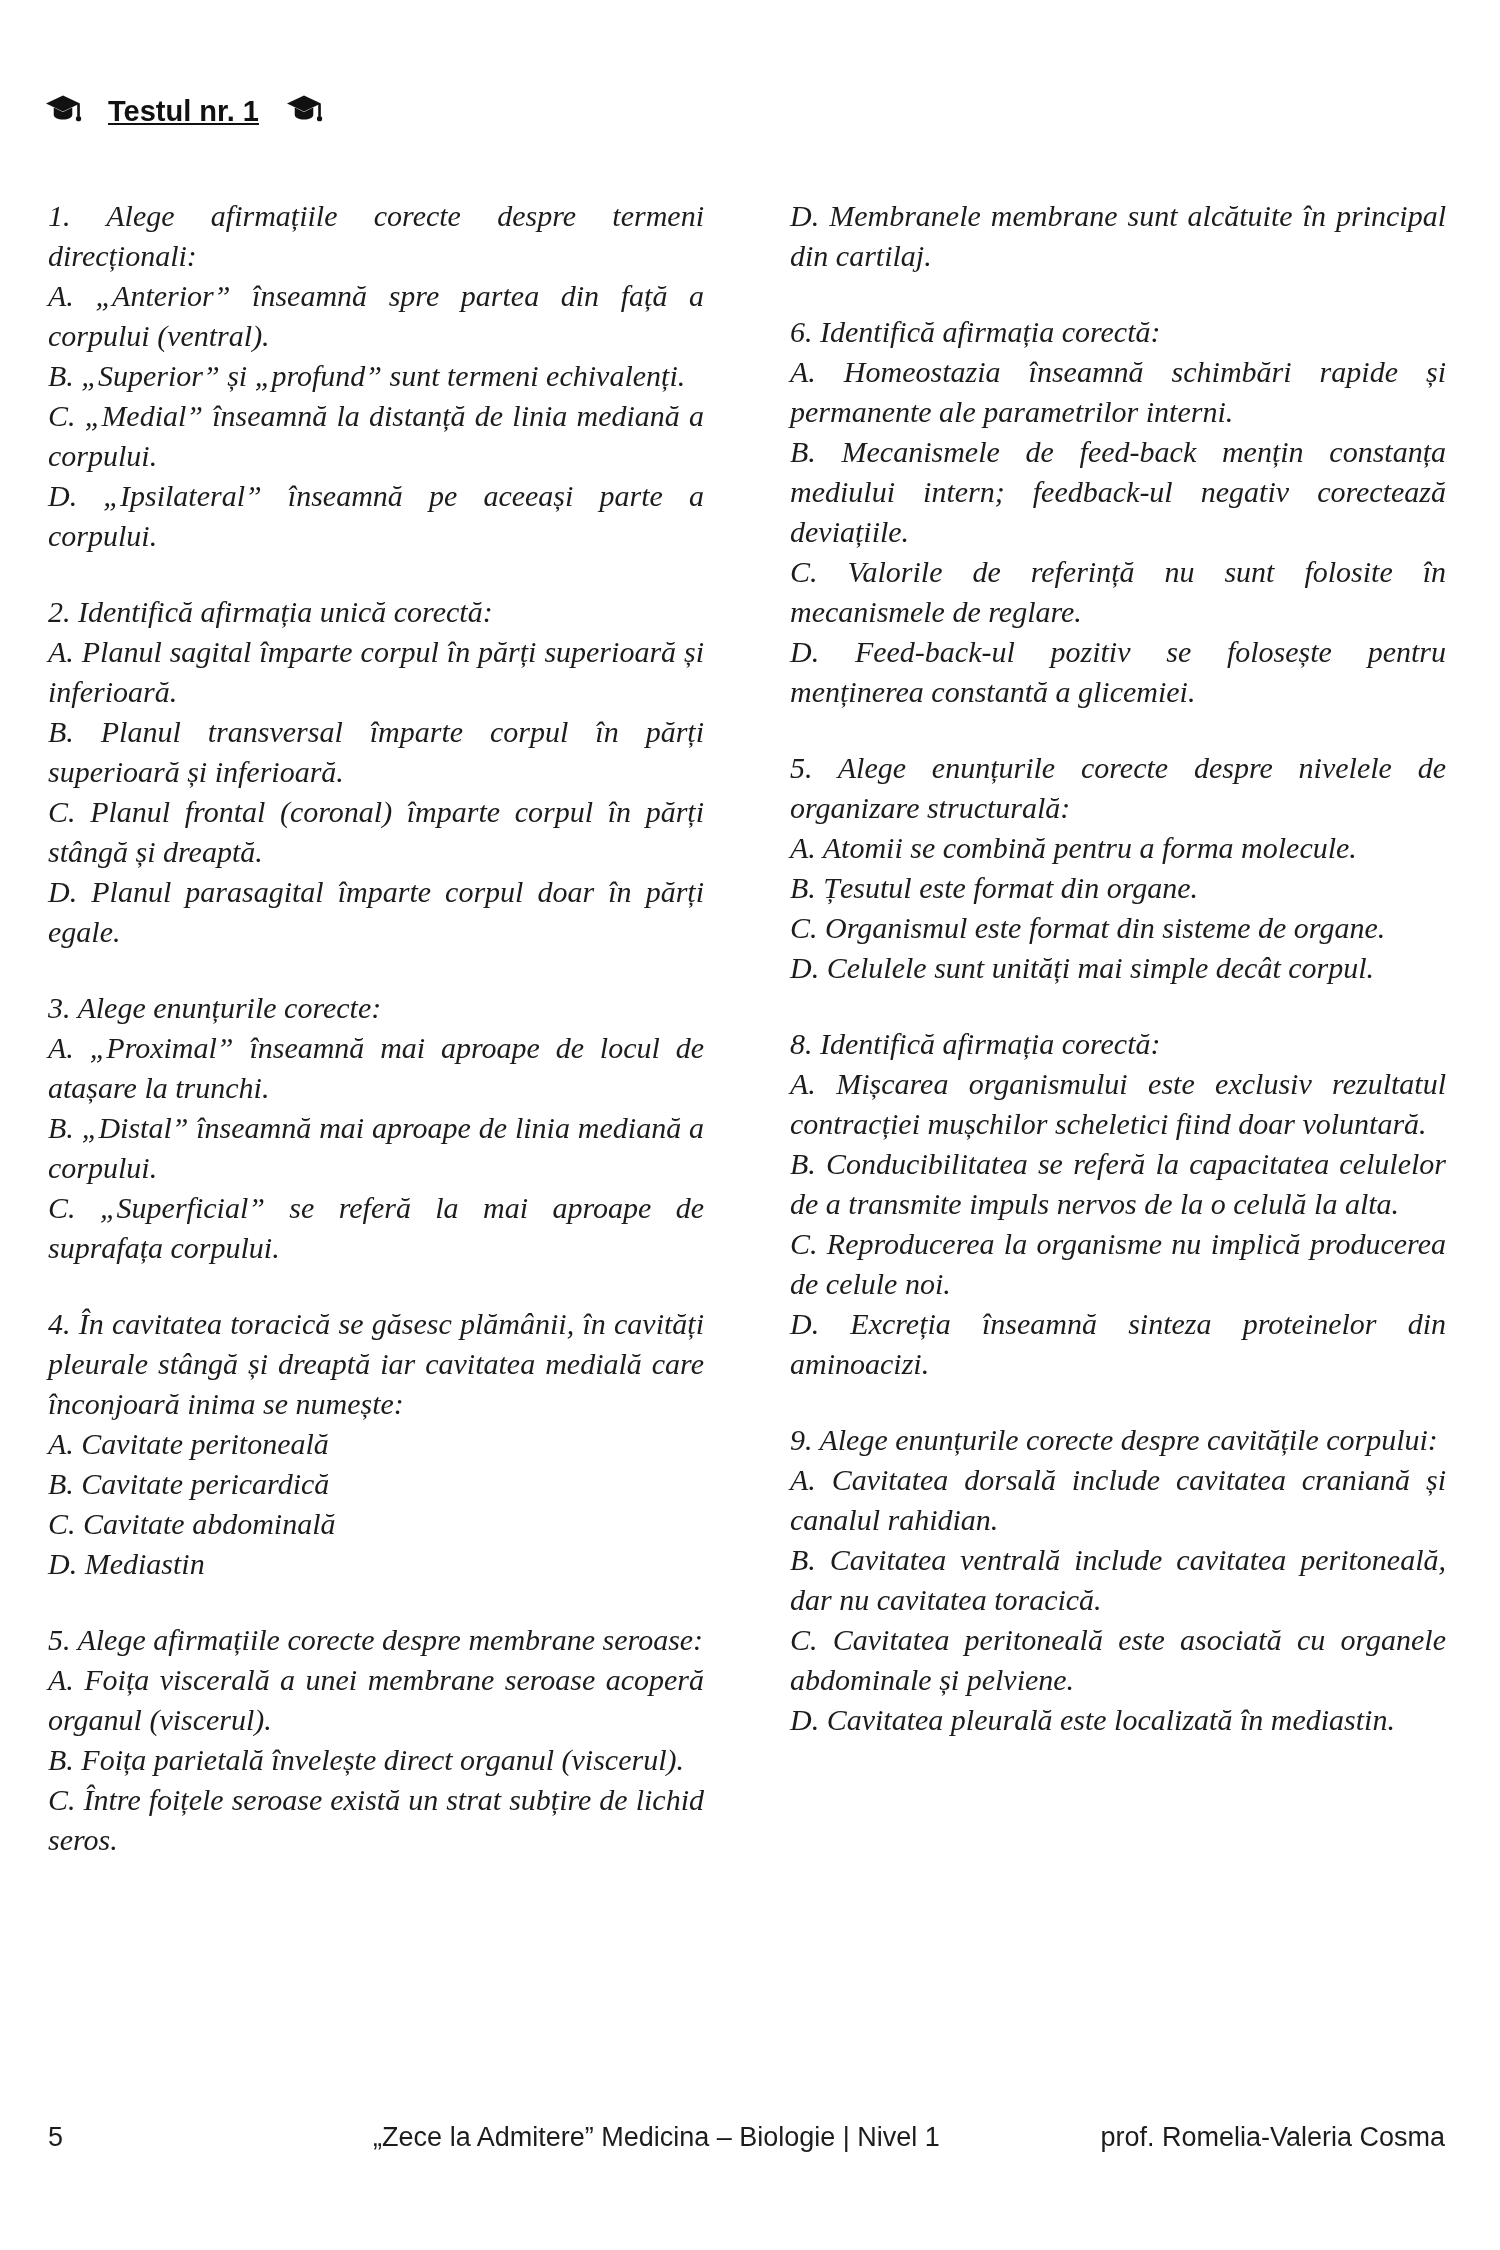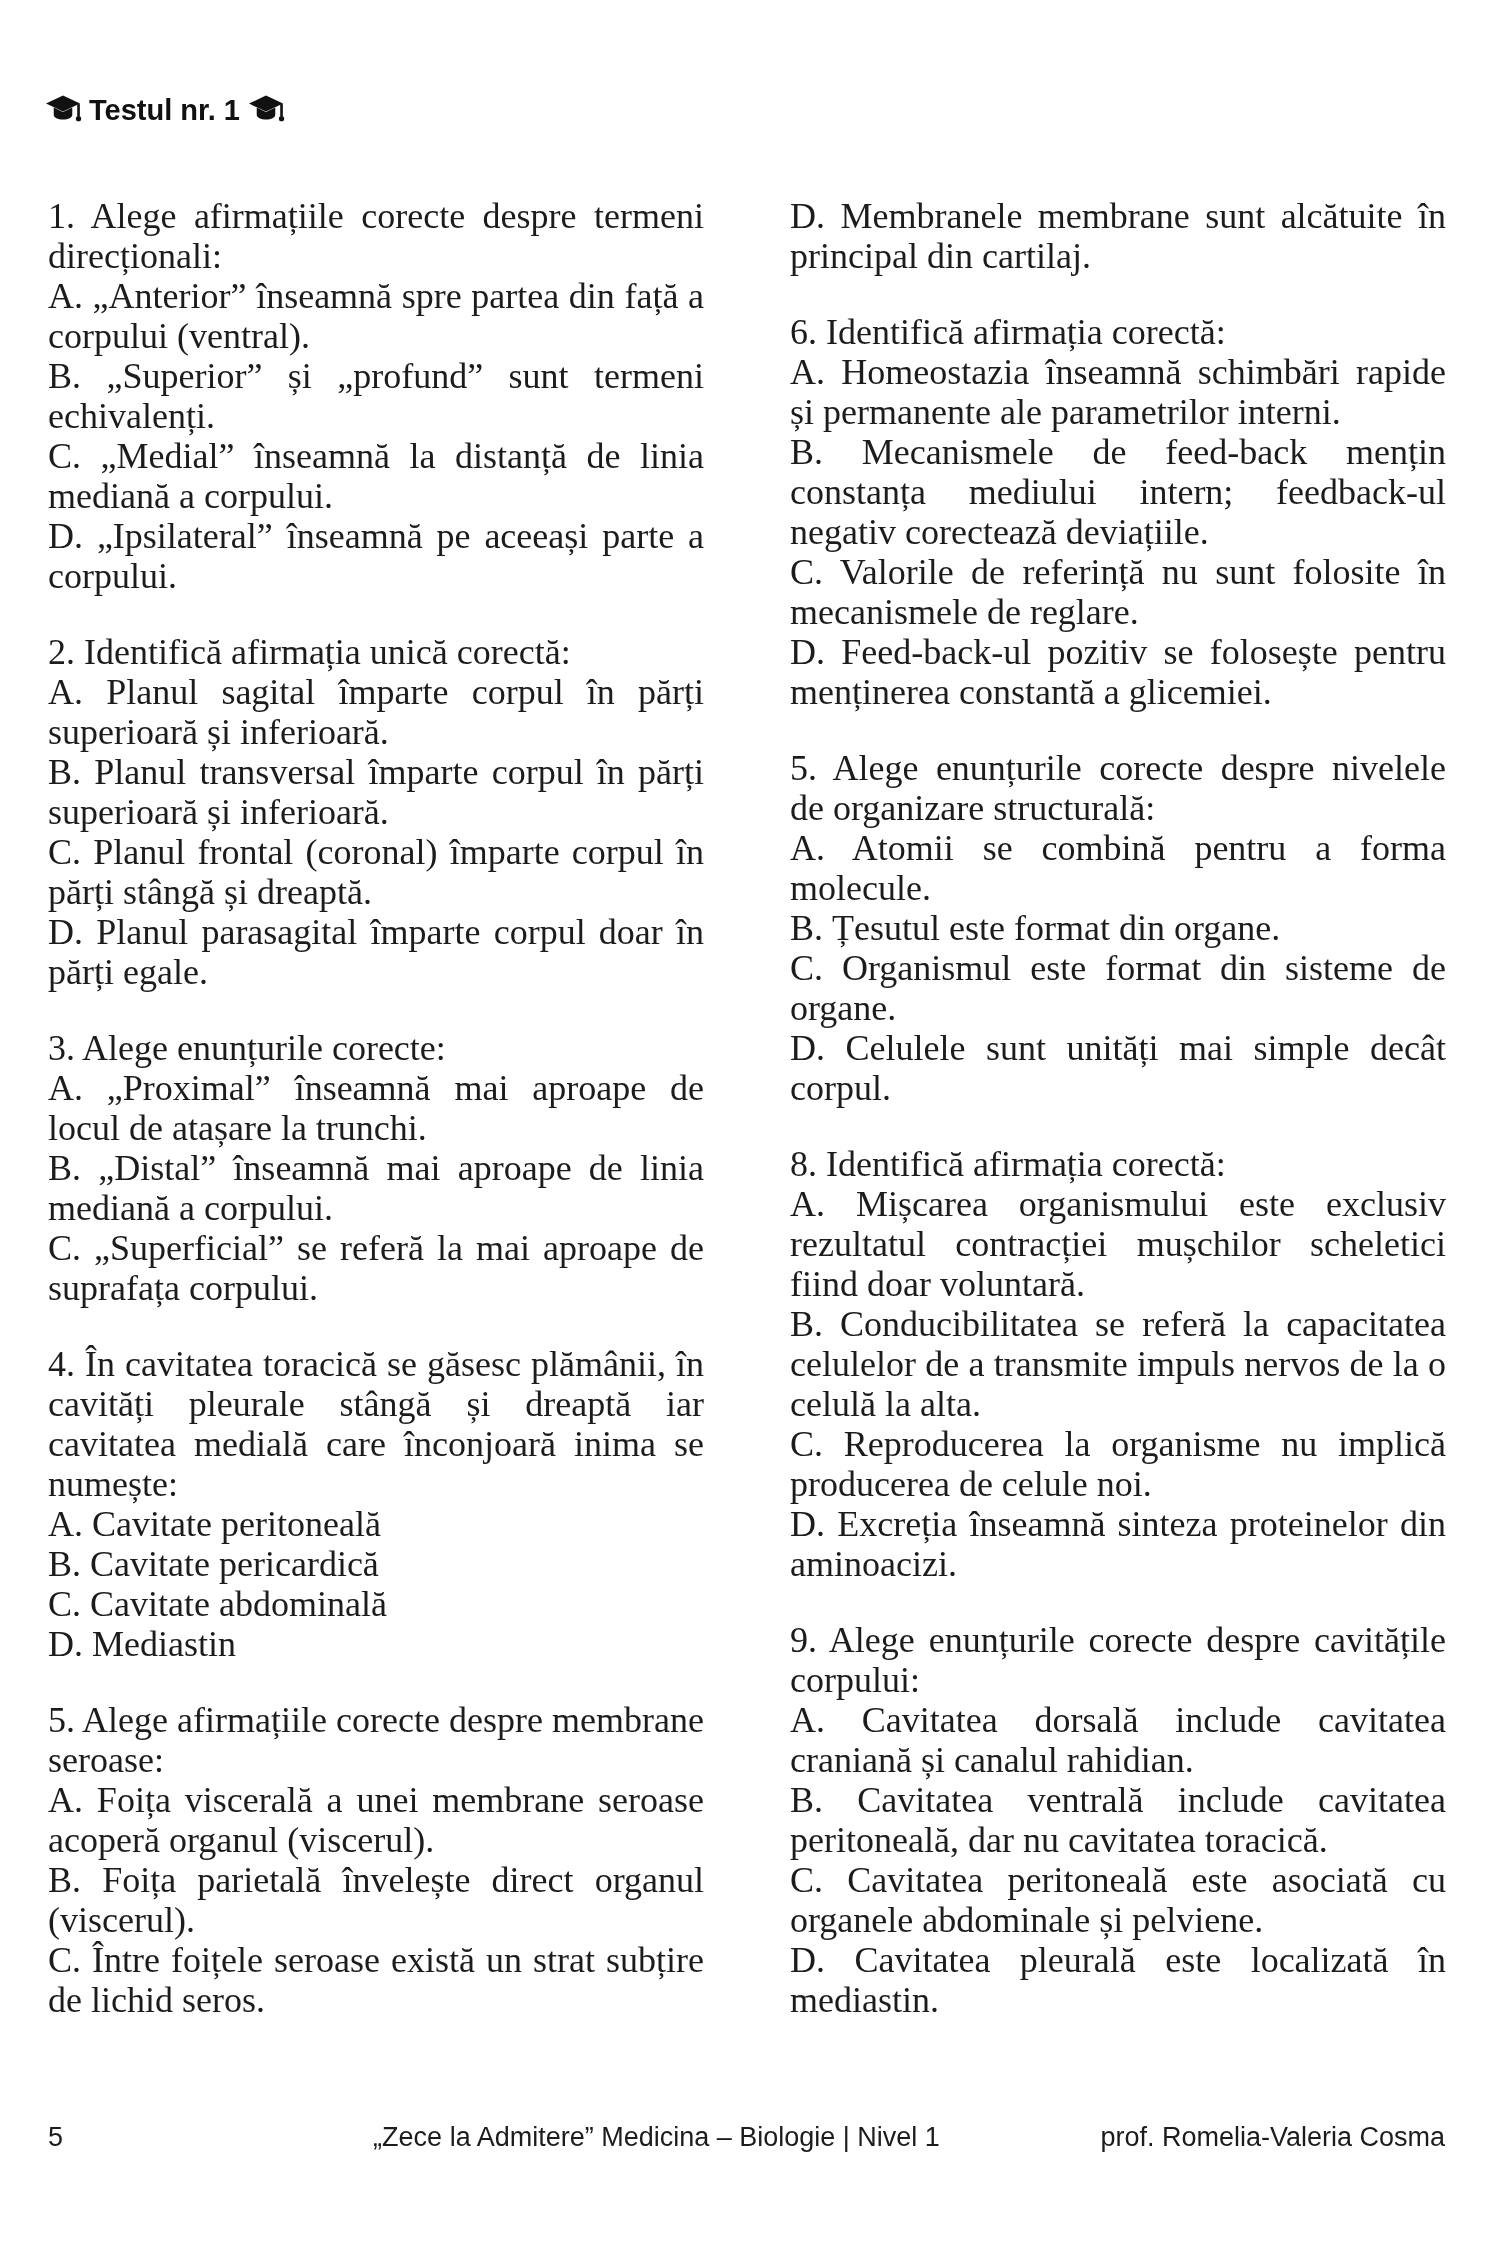--- a/index.html
+++ b/index.html
@@ -11,36 +11,38 @@
     background: #ffffff;
     font-family: "Liberation Serif", serif;
     color: #1c1c1c;
     overflow: hidden;
   }
   .header {
     position: absolute;
     left: 44px;
     top: 94px;
     display: flex;
-    align-items: flex-start;
-    gap: 7px;
+    align-items: flex-end;
+    gap: 26px;
     font-family: "Liberation Sans", sans-serif;
     font-weight: bold;
     font-size: 29px;
     color: #111111;
     white-space: nowrap;
+    text-decoration: underline;
   }
   .cap-icon svg { width: 38px; height: 34px; display: block; }
   .col {
     position: absolute;
     top: 196px;
     width: 656px;
-    font-size: 36px;
+    font-size: 30px;
     line-height: 40px;
     text-align: justify;
+    font-style: italic;
   }
   .col-left  { left: 48px; }
   .col-right { left: 790px; }
   .question-block { margin: 0 0 36px 0; }
   .question-block:last-child { margin-bottom: 0; }
   p.statement { margin: 0; padding: 0; }
   .footer {
     position: absolute;
     left: 48px;
     top: 2122px;

